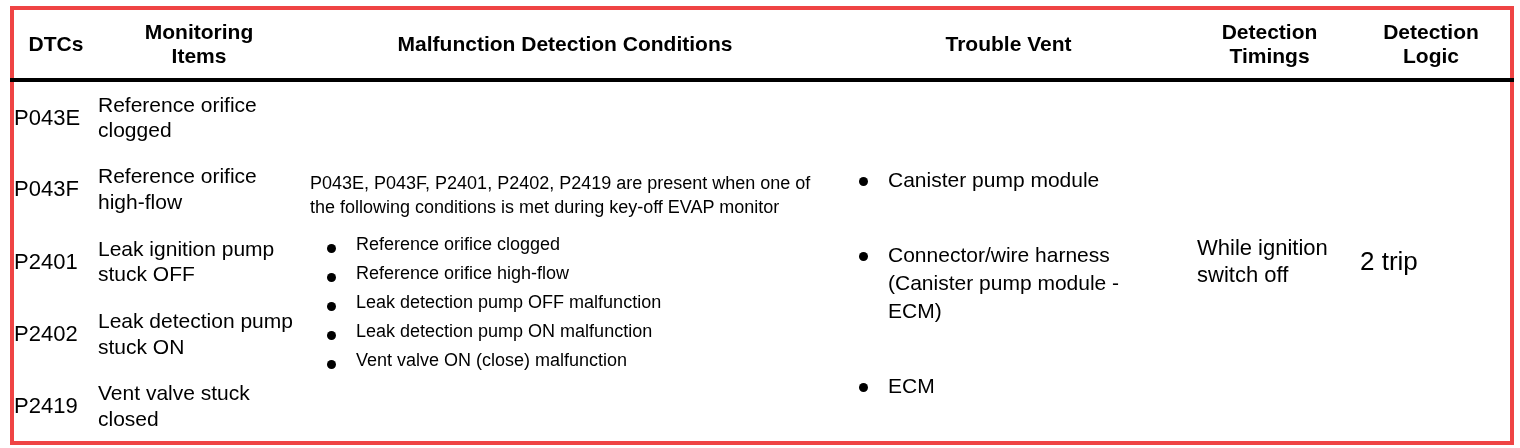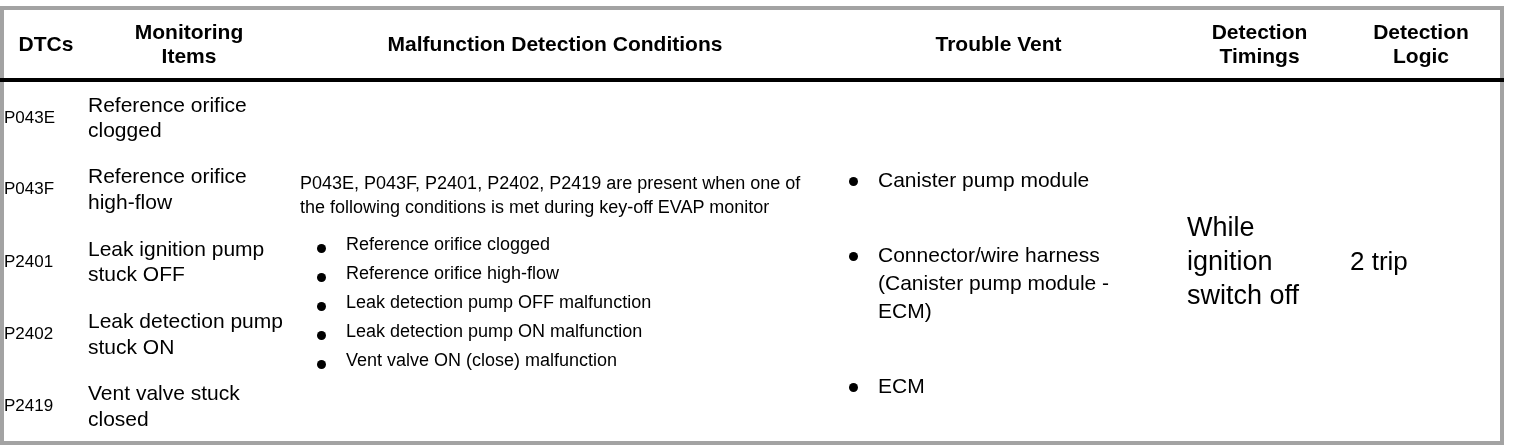--- a/index.html
+++ b/index.html
@@ -17,25 +17,25 @@
     width: 1520px;
     height: 448px;
     background: #ffffff;
     overflow: hidden;
     box-sizing: border-box;
   }
 
   
   .dtc-table {
     position: absolute;
-    left: 0;
+    left: 10px;
     top: 6px;
     width: 1448px;
     height: 436px;
-    border: 4px solid #a3a3a3;
+    border: 4px solid #ef4444;
     box-sizing: border-box;
     border-collapse: collapse;
     table-layout: fixed;
   }
 
   
   .dtc-table td,
   .dtc-table th {
     border: 0;
     padding: 0;
@@ -56,21 +56,21 @@
     text-align: center;
     line-height: 1.12;
     border-bottom: 4px solid #000;
     padding: 0 4px;
   }
 
   
   .body-row { height: 72.6px; }
 
   .cell-dtc {
-    font-size: 17px;
+    font-size: 22px;
     text-align: left;
     padding-left: 10px;
     line-height: 1.15;
     border-bottom: 2px solid #000;
   }
   .body-row:last-child .cell-dtc { border-bottom: 0; }
 
   .cell-item {
     font-size: 21px;
     text-align: left;
@@ -131,21 +131,21 @@
     margin-bottom: 4px;
     margin-top: 47px;
   }
   ul.bullets.trouble li .bullet-dot {
     left: 19px;
     top: 11px;
   }
 
   .timing-wrap {
     padding: 0 10px 0 10px;
-    font-size: 27px;
+    font-size: 22px;
     line-height: 1.26;
     text-align: left;
   }
   .logic-wrap {
     padding: 0 10px 0 8px;
     font-size: 26px;
     line-height: 1.26;
     text-align: left;
   }
 </style>

